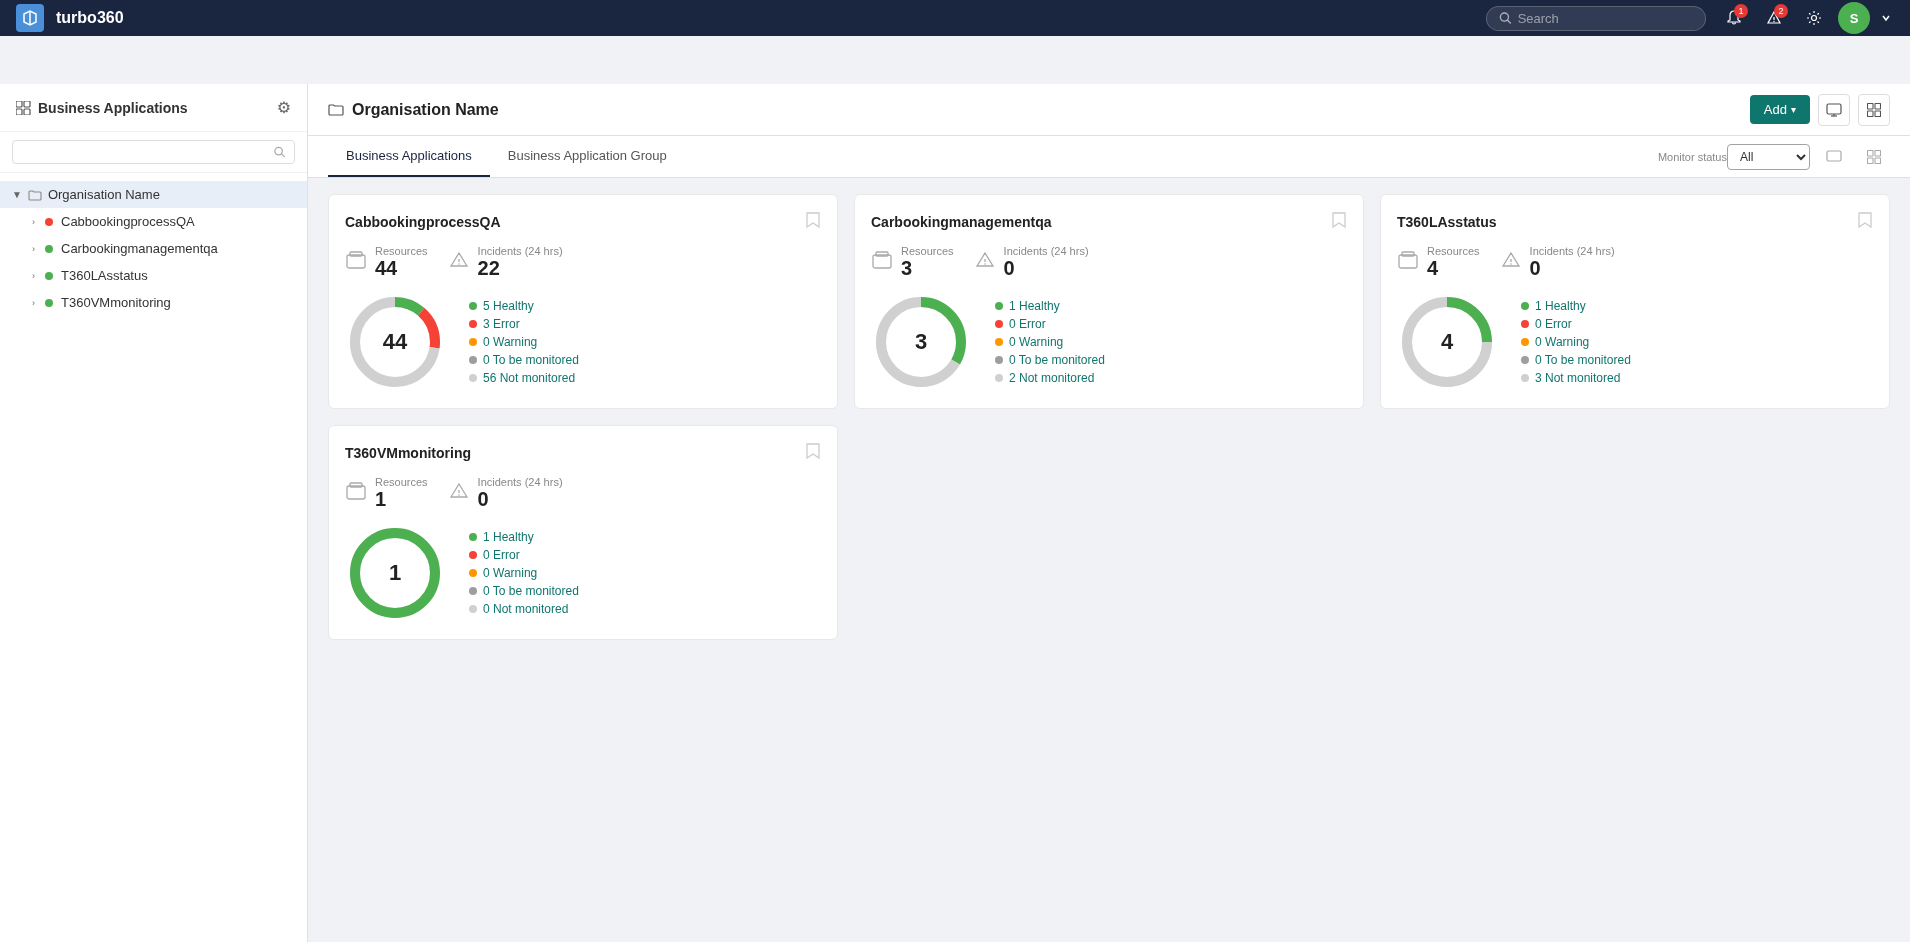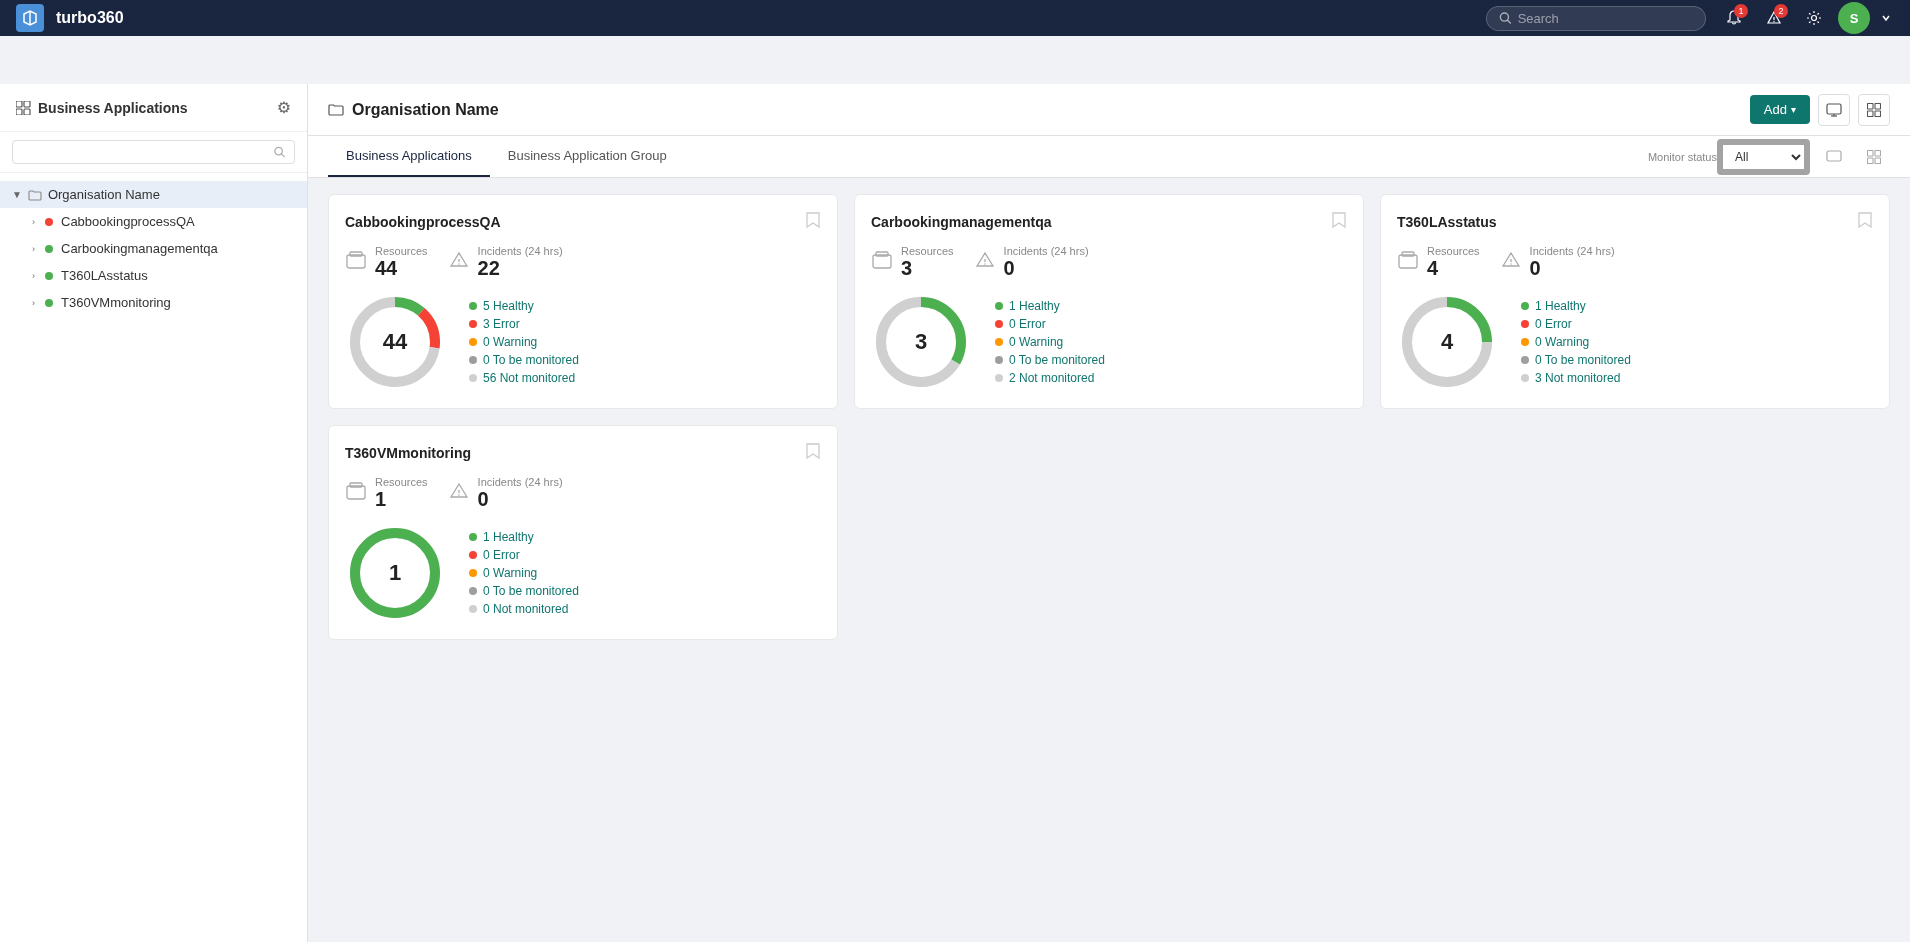--- a/index.html
+++ b/index.html
@@ -172,21 +172,21 @@
       font-weight: 500;
     }
     .tabs-right {
       margin-left: auto;
       display: flex; align-items: center; gap: 8px;
     }
     .monitor-status-group {
       display: flex; align-items: center; font-size: 12px; color: #666;
     }
     .monitor-status-select {
-      border: 6px solid #a3a3a3; border-radius: 4px;
+      border: 1px solid #a3a3a3; border-radius: 4px;
       padding: 4px 8px; font-size: 12px; color: #333;
       outline: none; background: white; cursor: pointer;
     }
 
     
     .cards-area {
       flex: 1; overflow-y: auto;
       padding: 16px 20px;
       display: grid;
       grid-template-columns: repeat(3, 1fr);

